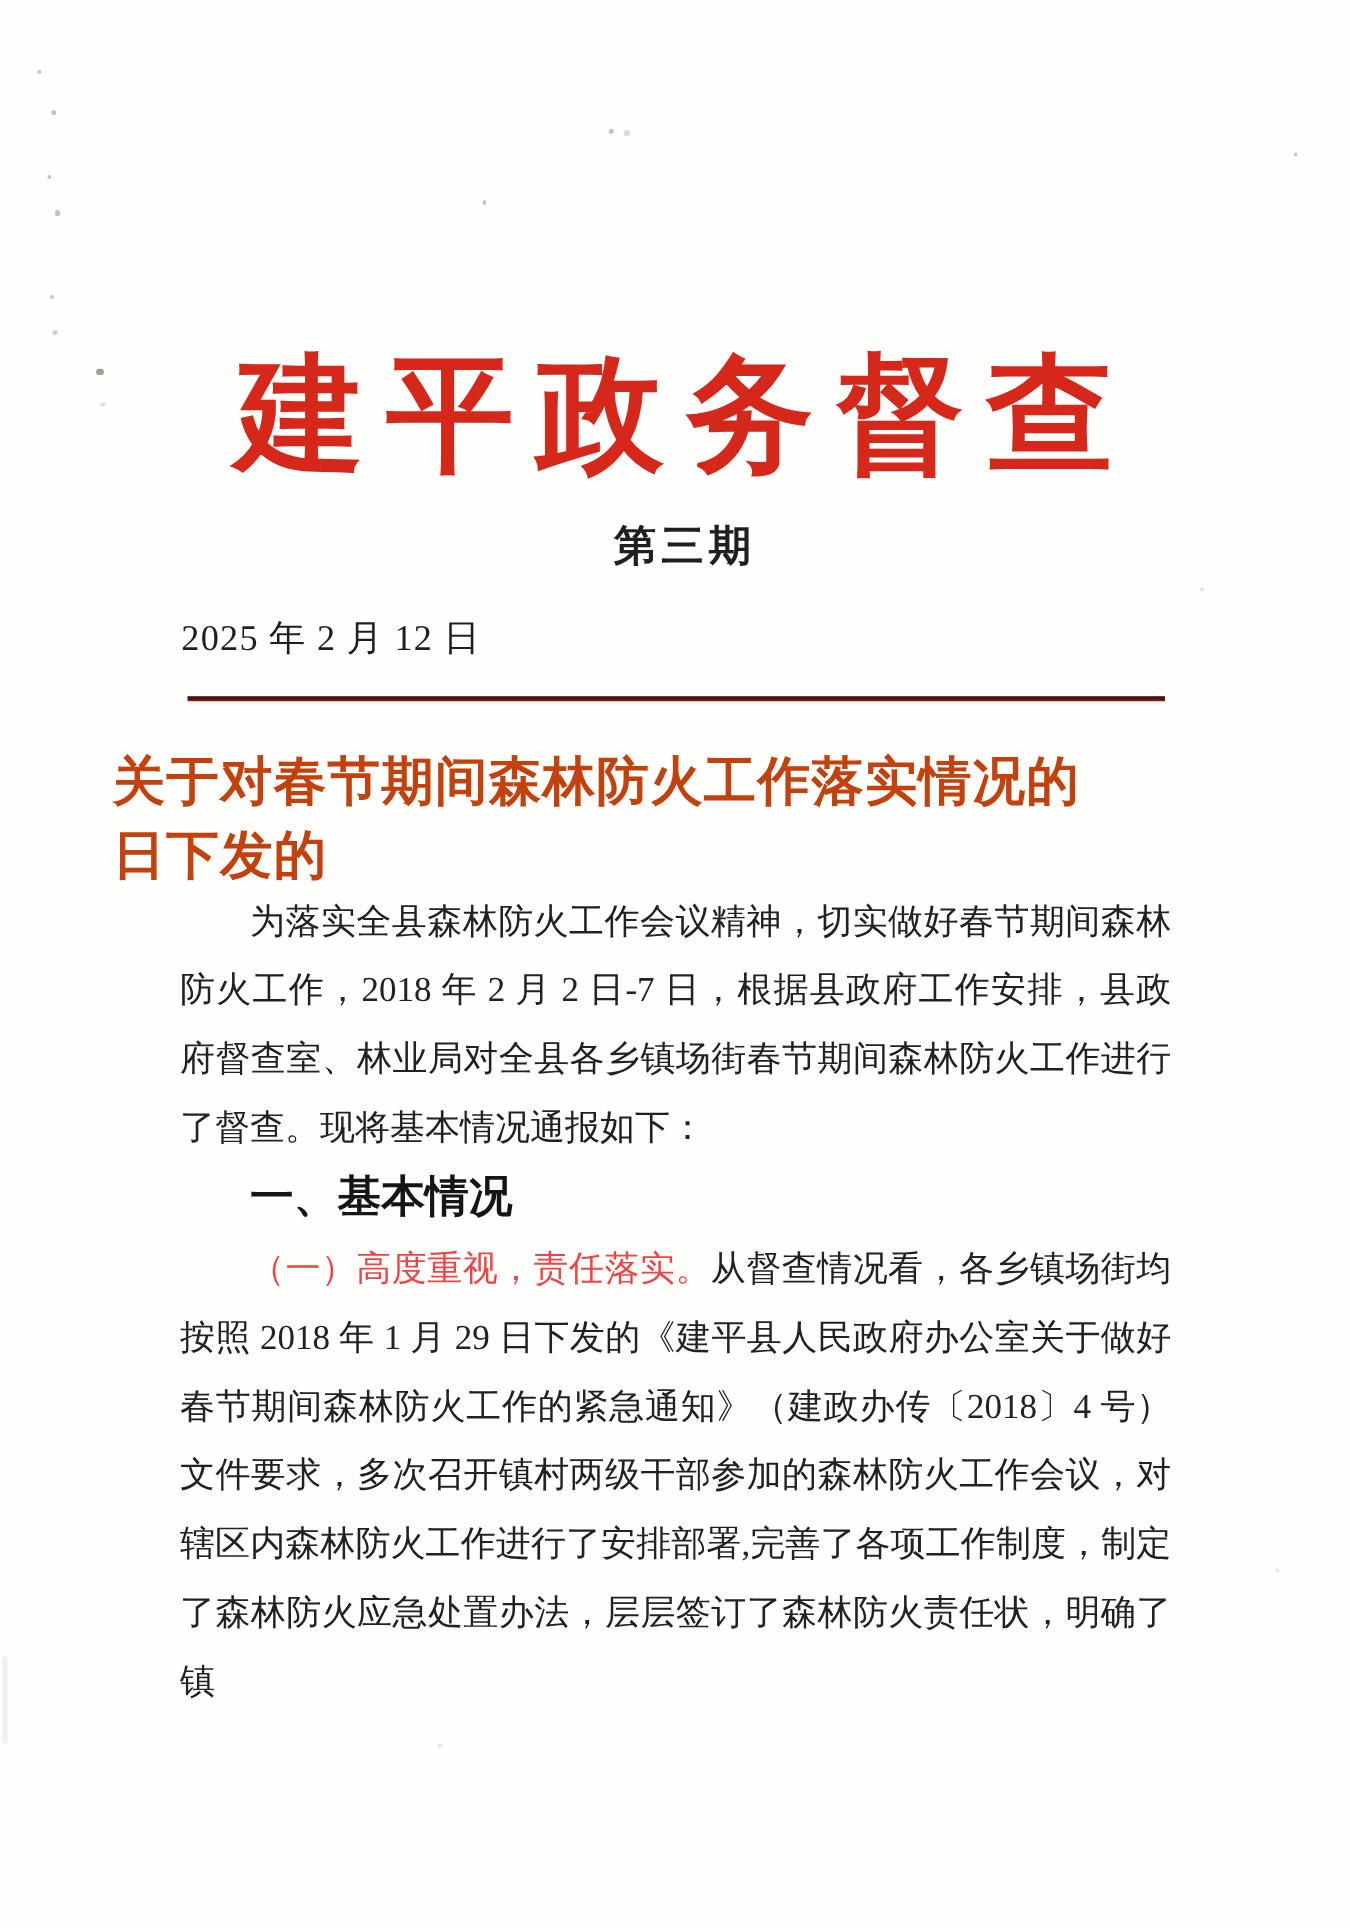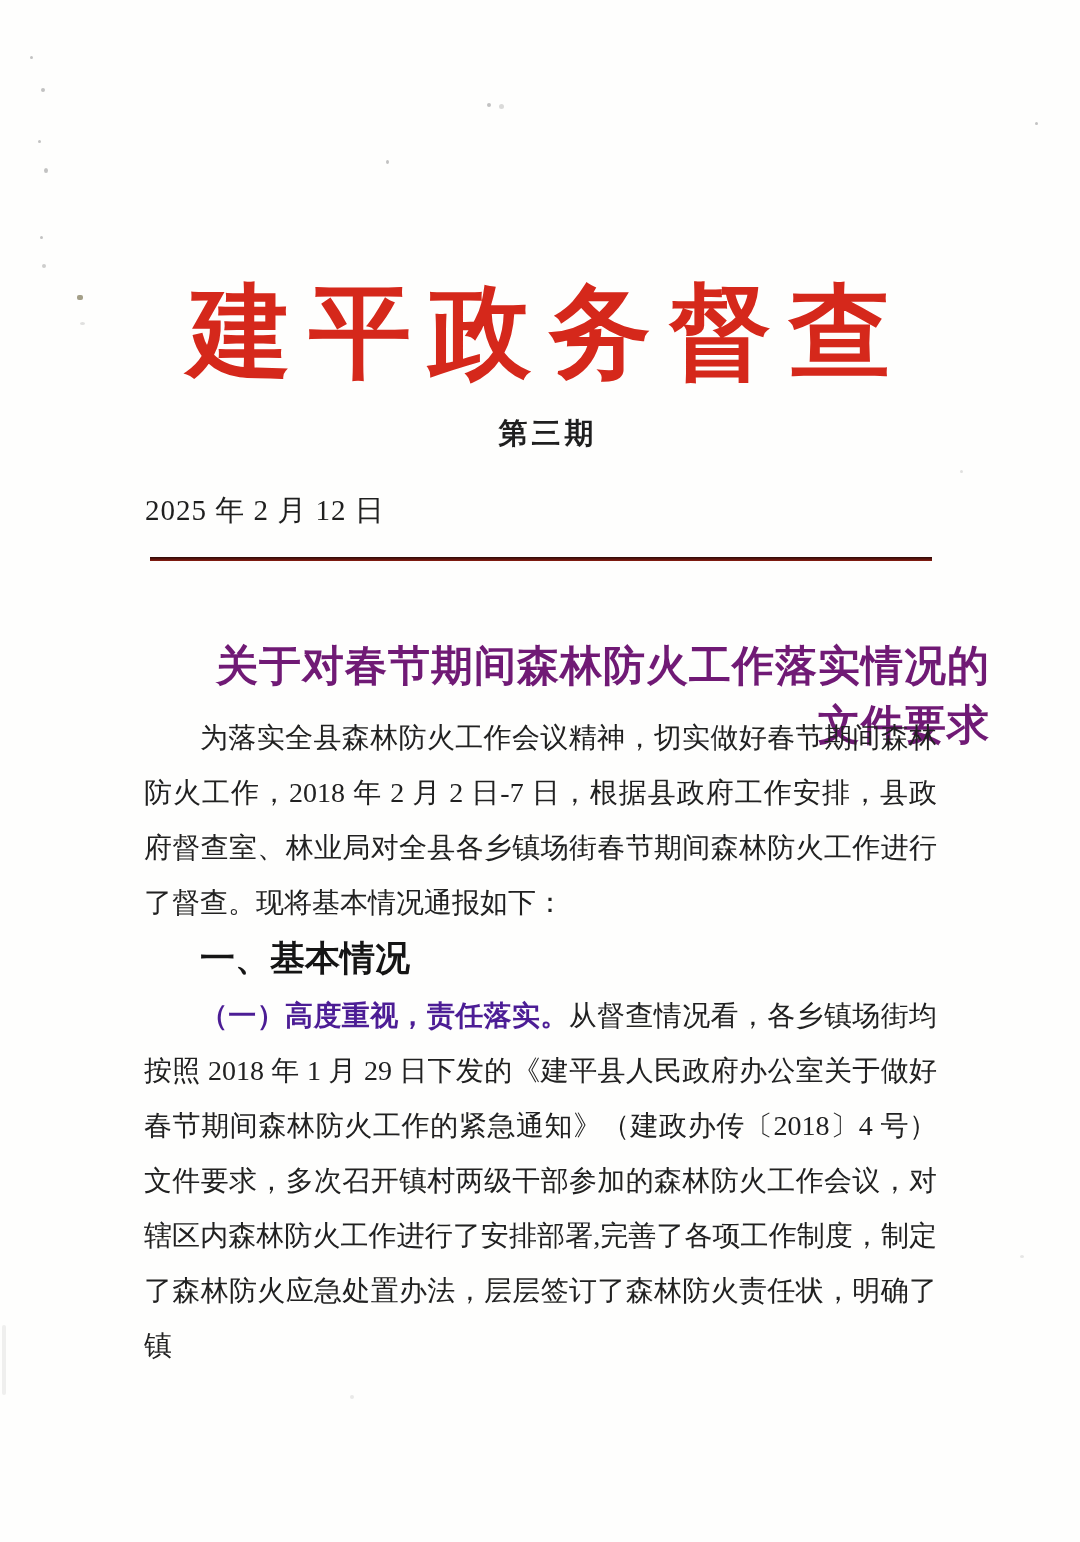--- a/index.html
+++ b/index.html
@@ -31,21 +31,21 @@
     letter-spacing: 18px;
     padding-left: 18px; 
     white-space: nowrap;
   }
   .issue {
     position: absolute;
     top: 414px;
     left: 0;
     width: 100%;
     text-align: center;
-    font-size: 29px;
+    font-size: 34px;
     font-weight: 600;
     letter-spacing: 4px;
     padding-left: 16px;
     color: #1f1f1f;
   }
 
   
   .meta-row {
     position: absolute;
     top: 491px;
@@ -76,44 +76,43 @@
     height: 4px;
     background: linear-gradient(#2a0a07, #8a1e12);
   }
 
   
   .doc-title {
     position: absolute;
     top: 597px;
     left: 90px;
     width: 900px;
-    text-align: right;
+    text-align: left;
     font-size: 42px;
     font-weight: 700;
     line-height: 59px;
     letter-spacing: 1px;
-    color: #701a75;
-    margin-top: 40px;
+    color: #c2410c;
   }
 
   
   .doc-body {
     position: absolute;
     top: 710px;
     left: 144px;
     width: 793px;
     font-size: 28px;
     line-height: 55px;
     text-align: justify;
     color: #212121;
   }
   .doc-body p { text-indent: 2em; }
   .lead-bold {
-    font-weight: 700;
-    color: #4c1d95;
+    font-weight: 400;
+    color: #ef4444;
   }
   .section-heading {
     font-family: "Liberation Sans", "DejaVu Sans", sans-serif;
     font-weight: 700;
     font-size: 35px;
     color: #151515;
   }
 
   
   .speck {
@@ -166,21 +165,21 @@
   <div class="issue">第三期</div>
 
   <div class="meta-row">
     <span class="date">2025 年 2 月 12 日</span>
   </div>
 
   <div class="rule"></div>
 
   <h1 class="doc-title">
     <span>关于对春节期间森林防火工作落实情况的</span><br>
-    <span>文件要求</span>
+    <span>日下发的</span>
   </h1>
 
   <div class="doc-body">
     <p>为落实全县森林防火工作会议精神，切实做好春节期间森林防火工作，2018 年 2 月 2 日-7 日，根据县政府工作安排，县政府督查室、林业局对全县各乡镇场街春节期间森林防火工作进行了督查。现将基本情况通报如下：</p>
     <p>
       <span class="section-heading">一、基本情况</span>
     </p>
     <p>
       <span class="lead-bold">（一）高度重视，责任落实。</span><span>从督查情况看，各乡镇场街均按照 2018 年 1 月 29 日下发的《建平县人民政府办公室关于做好春节期间森林防火工作的紧急通知》（建政办传〔2018〕4 号）文件要求，多次召开镇村两级干部参加的森林防火工作会议，对辖区内森林防火工作进行了安排部署,完善了各项工作制度，制定了森林防火应急处置办法，层层签订了森林防火责任状，明确了镇</span>
     </p>

